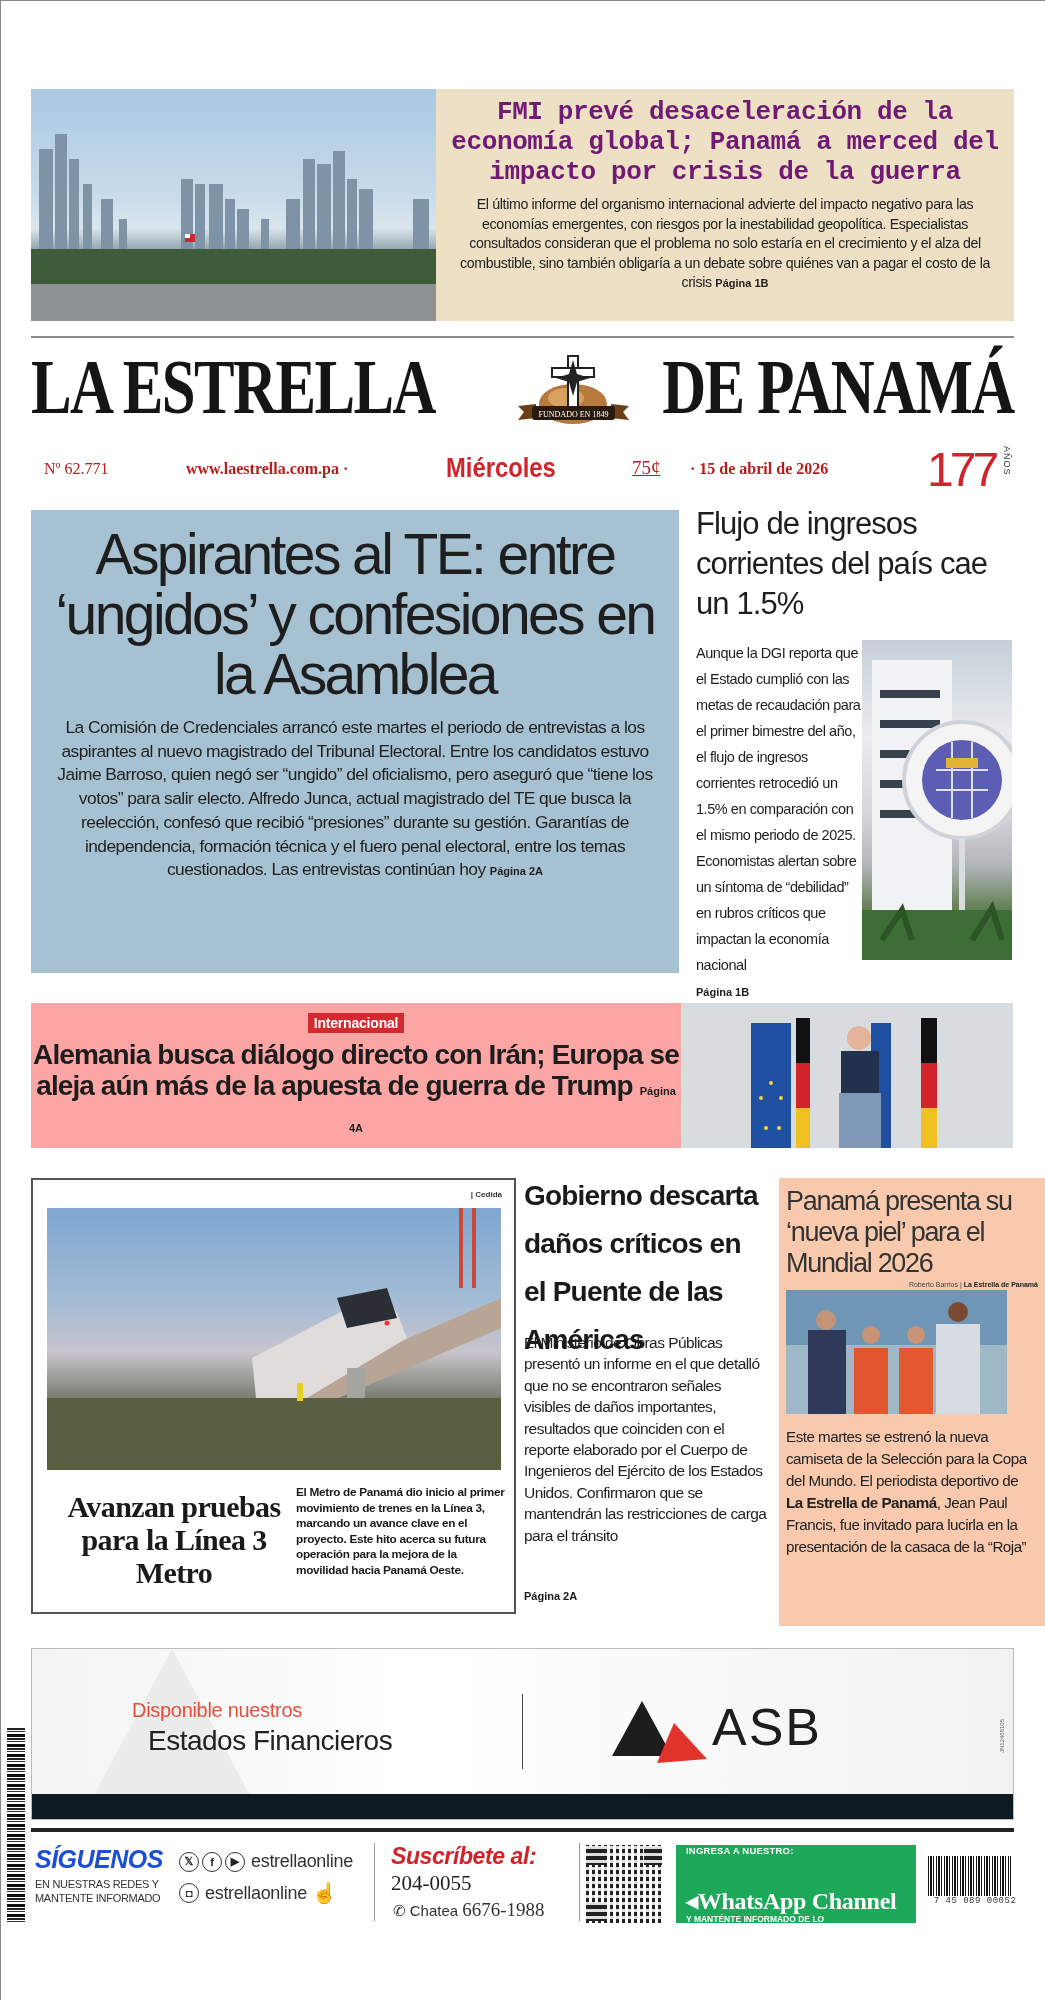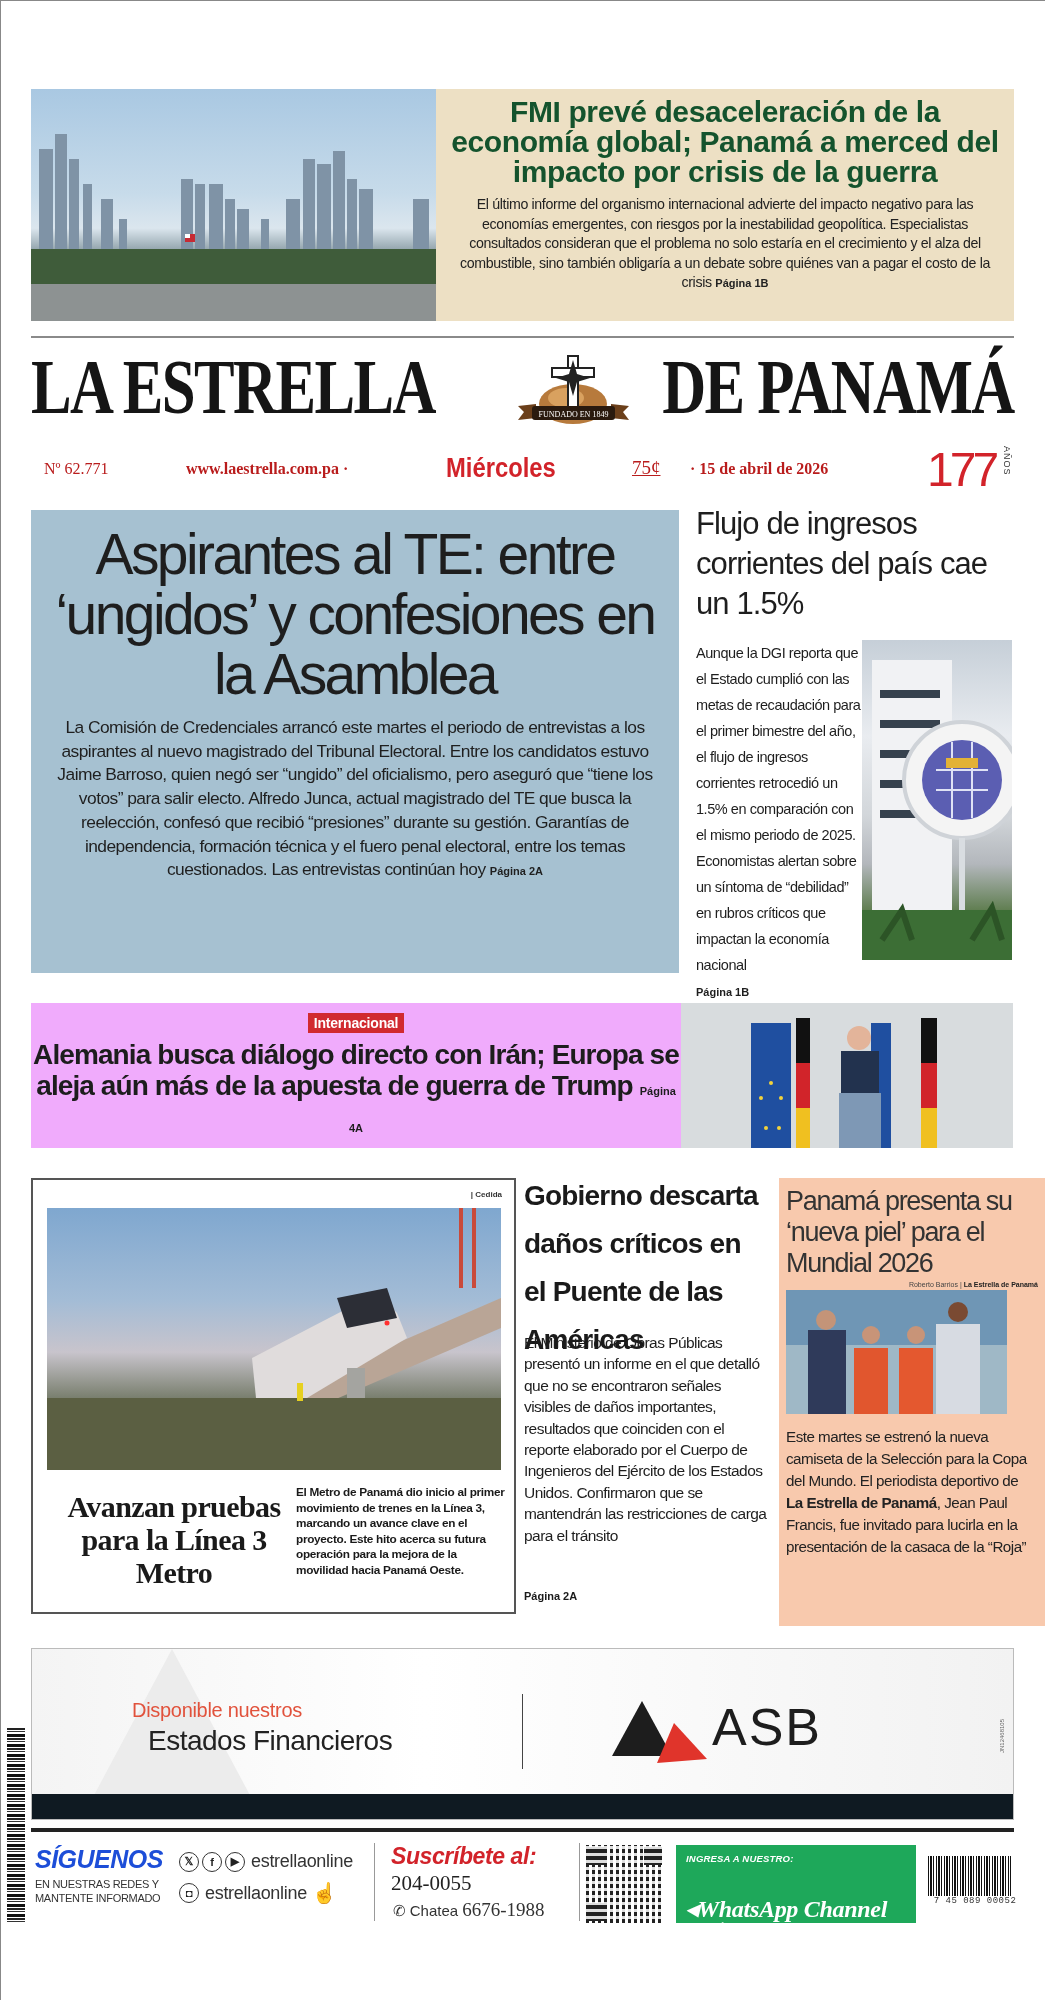--- a/index.html
+++ b/index.html
@@ -7,21 +7,21 @@
   body { position: relative; font-family: "Liberation Sans", sans-serif; color: #1a1a1a; }
   .frame-top { position: absolute; left: 0; top: 0; width: 1045px; height: 1px; background: #888; }
   .frame-left { position: absolute; left: 0; top: 0; width: 1px; height: 2000px; background: #888; }
   .abs { position: absolute; }
 
   
   .teaser { left: 31px; top: 89px; width: 983px; height: 232px; display: flex; }
   .teaser-photo { width: 405px; height: 232px; position: relative; overflow: hidden;
     background: linear-gradient(180deg, #a9c8e2 0%, #c7dbea 45%, #dbe6ee 60%, #8ea0a8 70%, #4f6a4a 80%, #7d8784 88%, #9aa0a3 100%); }
   .teaser-text { flex: 1; background: #ede0c4; padding: 8px 14px 0 14px; text-align: center; }
-  .teaser-title { font-family: Liberation Sans, sans-serif; font-weight: bold; font-size: 30px; line-height: 30px; letter-spacing: -0.4px; color: #14532d; }
+  .teaser-title { font-family: Liberation Mono, monospace; font-weight: bold; font-size: 26px; line-height: 30px; letter-spacing: -0.4px; color: #701a75; }
   .teaser-body { margin-top: 8px; font-size: 14.2px; line-height: 19.6px; letter-spacing: -0.35px; color: #222; }
   .pg { font-weight: bold; font-size: 11px; letter-spacing: 0; }
 
   .rule-top { left: 31px; top: 336px; width: 983px; height: 2px; background: #8a8a8a; }
 
   
   .masthead { left: 31px; top: 352px; width: 983px; height: 70px; }
   .mast-left, .mast-right { position: absolute; top: 0; font-family: "Liberation Serif", serif; font-weight: bold; font-size: 78px; line-height: 70px; color: #151515; transform: scaleX(0.78); letter-spacing: -2px; white-space: nowrap; }
   .mast-left { left: 0; transform-origin: left top; }
   .mast-right { right: 0; transform-origin: right top; }
@@ -35,21 +35,21 @@
   
   .lead { left: 31px; top: 510px; width: 648px; height: 463px; background: #a6c1d1; padding: 14px 16px 0 16px; text-align: center; }
   .lead-title { font-size: 57px; line-height: 60px; letter-spacing: -2.6px; color: #1e1e1e; font-weight: normal; }
   .lead-body { margin-top: 12px; font-size: 17.4px; line-height: 23.7px; letter-spacing: -0.55px; color: #1f1f1f; }
 
   
   .side-title { left: 696px; top: 504px; width: 320px; font-size: 31px; line-height: 40px; letter-spacing: -0.9px; color: #1e1e1e; }
   .side-body { left: 696px; top: 640px; width: 168px; font-size: 14.5px; line-height: 26px; letter-spacing: -0.45px; color: #1e1e1e; }
   .side-photo { left: 862px; top: 640px; width: 150px; height: 320px; overflow: hidden;
     background: linear-gradient(180deg, #c6cfd8 0%, #e9ecf0 30%, #d2d6da 55%, #b3b7bc 70%, #5d7c4d 85%, #3d5a33 100%); }
-  .intl-box { left: 31px; top: 1003px; width: 650px; height: 145px; background: #f0abfc; text-align: center; padding-top: 10px; }
+  .intl-box { left: 31px; top: 1003px; width: 650px; height: 145px; background: #fca5a5; text-align: center; padding-top: 10px; }
   .intl-badge { display: inline-block; background: #d12a2f; color: #fff; font-weight: bold; font-size: 14px; padding: 2px 6px; letter-spacing: -0.2px; }
   .intl-title { margin-top: 6px; font-weight: bold; font-size: 28px; line-height: 31px; letter-spacing: -0.9px; color: #1d1d1d; }
   .intl-photo { left: 681px; top: 1003px; width: 332px; height: 145px; overflow: hidden; background: linear-gradient(90deg, #b8c2c8 0%, #d6dbdd 50%, #e3e5e4 100%); }
 
   
   .metro { left: 31px; top: 1178px; width: 485px; height: 436px; border: 2px solid #555; }
   .metro-credit { position: absolute; right: 12px; top: 10px; font-size: 8px; font-weight: bold; color: #333; }
   .metro-photo { position: absolute; left: 14px; top: 28px; width: 454px; height: 262px; overflow: hidden;
     background: linear-gradient(180deg, #7fa7cf 0%, #a3bcd6 35%, #c8c4cc 55%, #6e7561 75%, #545b47 100%); }
   .metro-title { position: absolute; left: 10px; top: 310px; width: 262px; text-align: center; font-family: "Liberation Serif", serif; font-weight: bold; font-size: 30px; line-height: 33px; letter-spacing: -0.6px; color: #1a1a1a; }
@@ -99,21 +99,21 @@
   .chat .num { font-family: "Liberation Serif", serif; font-size: 19px; }
   .vsep2 { position: absolute; left: 548px; top: 0; width: 1px; height: 78px; background: #999; }
   .qr { position: absolute; left: 555px; top: 2px; width: 78px; height: 78px;
     background:
       linear-gradient(#222,#222) 2px 2px/18px 18px no-repeat,
       linear-gradient(#222,#222) 58px 2px/18px 18px no-repeat,
       linear-gradient(#222,#222) 2px 58px/18px 18px no-repeat,
       repeating-linear-gradient(90deg, #222 0 3px, #fff 3px 6px),
       #fff; }
   .qr::after { content: ""; position: absolute; inset: 0; background: repeating-linear-gradient(0deg, transparent 0 4px, rgba(255,255,255,0.85) 4px 7px); }
-  .wa { position: absolute; left: 645px; top: 2px; width: 240px; height: 78px; background: #1ea85a; color: #fff; padding: 8px 10px; font-style: italic; }
+  .wa { position: absolute; left: 645px; top: 2px; width: 240px; height: 78px; background: #1ea85a; color: #fff; padding: 0 10px; }
   .wa-top { font-weight: bold; font-size: 9.5px; letter-spacing: 0.2px; }
   .wa-main { font-family: "Liberation Serif", serif; font-weight: bold; font-size: 24px; line-height: 26px; letter-spacing: -0.3px; margin-top: 32px; }
   .wa-sub { font-weight: bold; font-size: 8.5px; line-height: 11px; }
   .barcode { position: absolute; left: 897px; top: 13px; width: 94px; height: 50px; }
   .barcode-bars { width: 83px; height: 40px; background: repeating-linear-gradient(90deg, #111 0 1px, #fff 1px 2px, #111 2px 4px, #fff 4px 5px, #111 5px 6px, #fff 6px 8px); }
   .barcode-num { font-size: 9px; color: #333; letter-spacing: 0.5px; text-align: center; font-family: "Liberation Mono", monospace; }
 </style>
 </head>
 <body>
 

